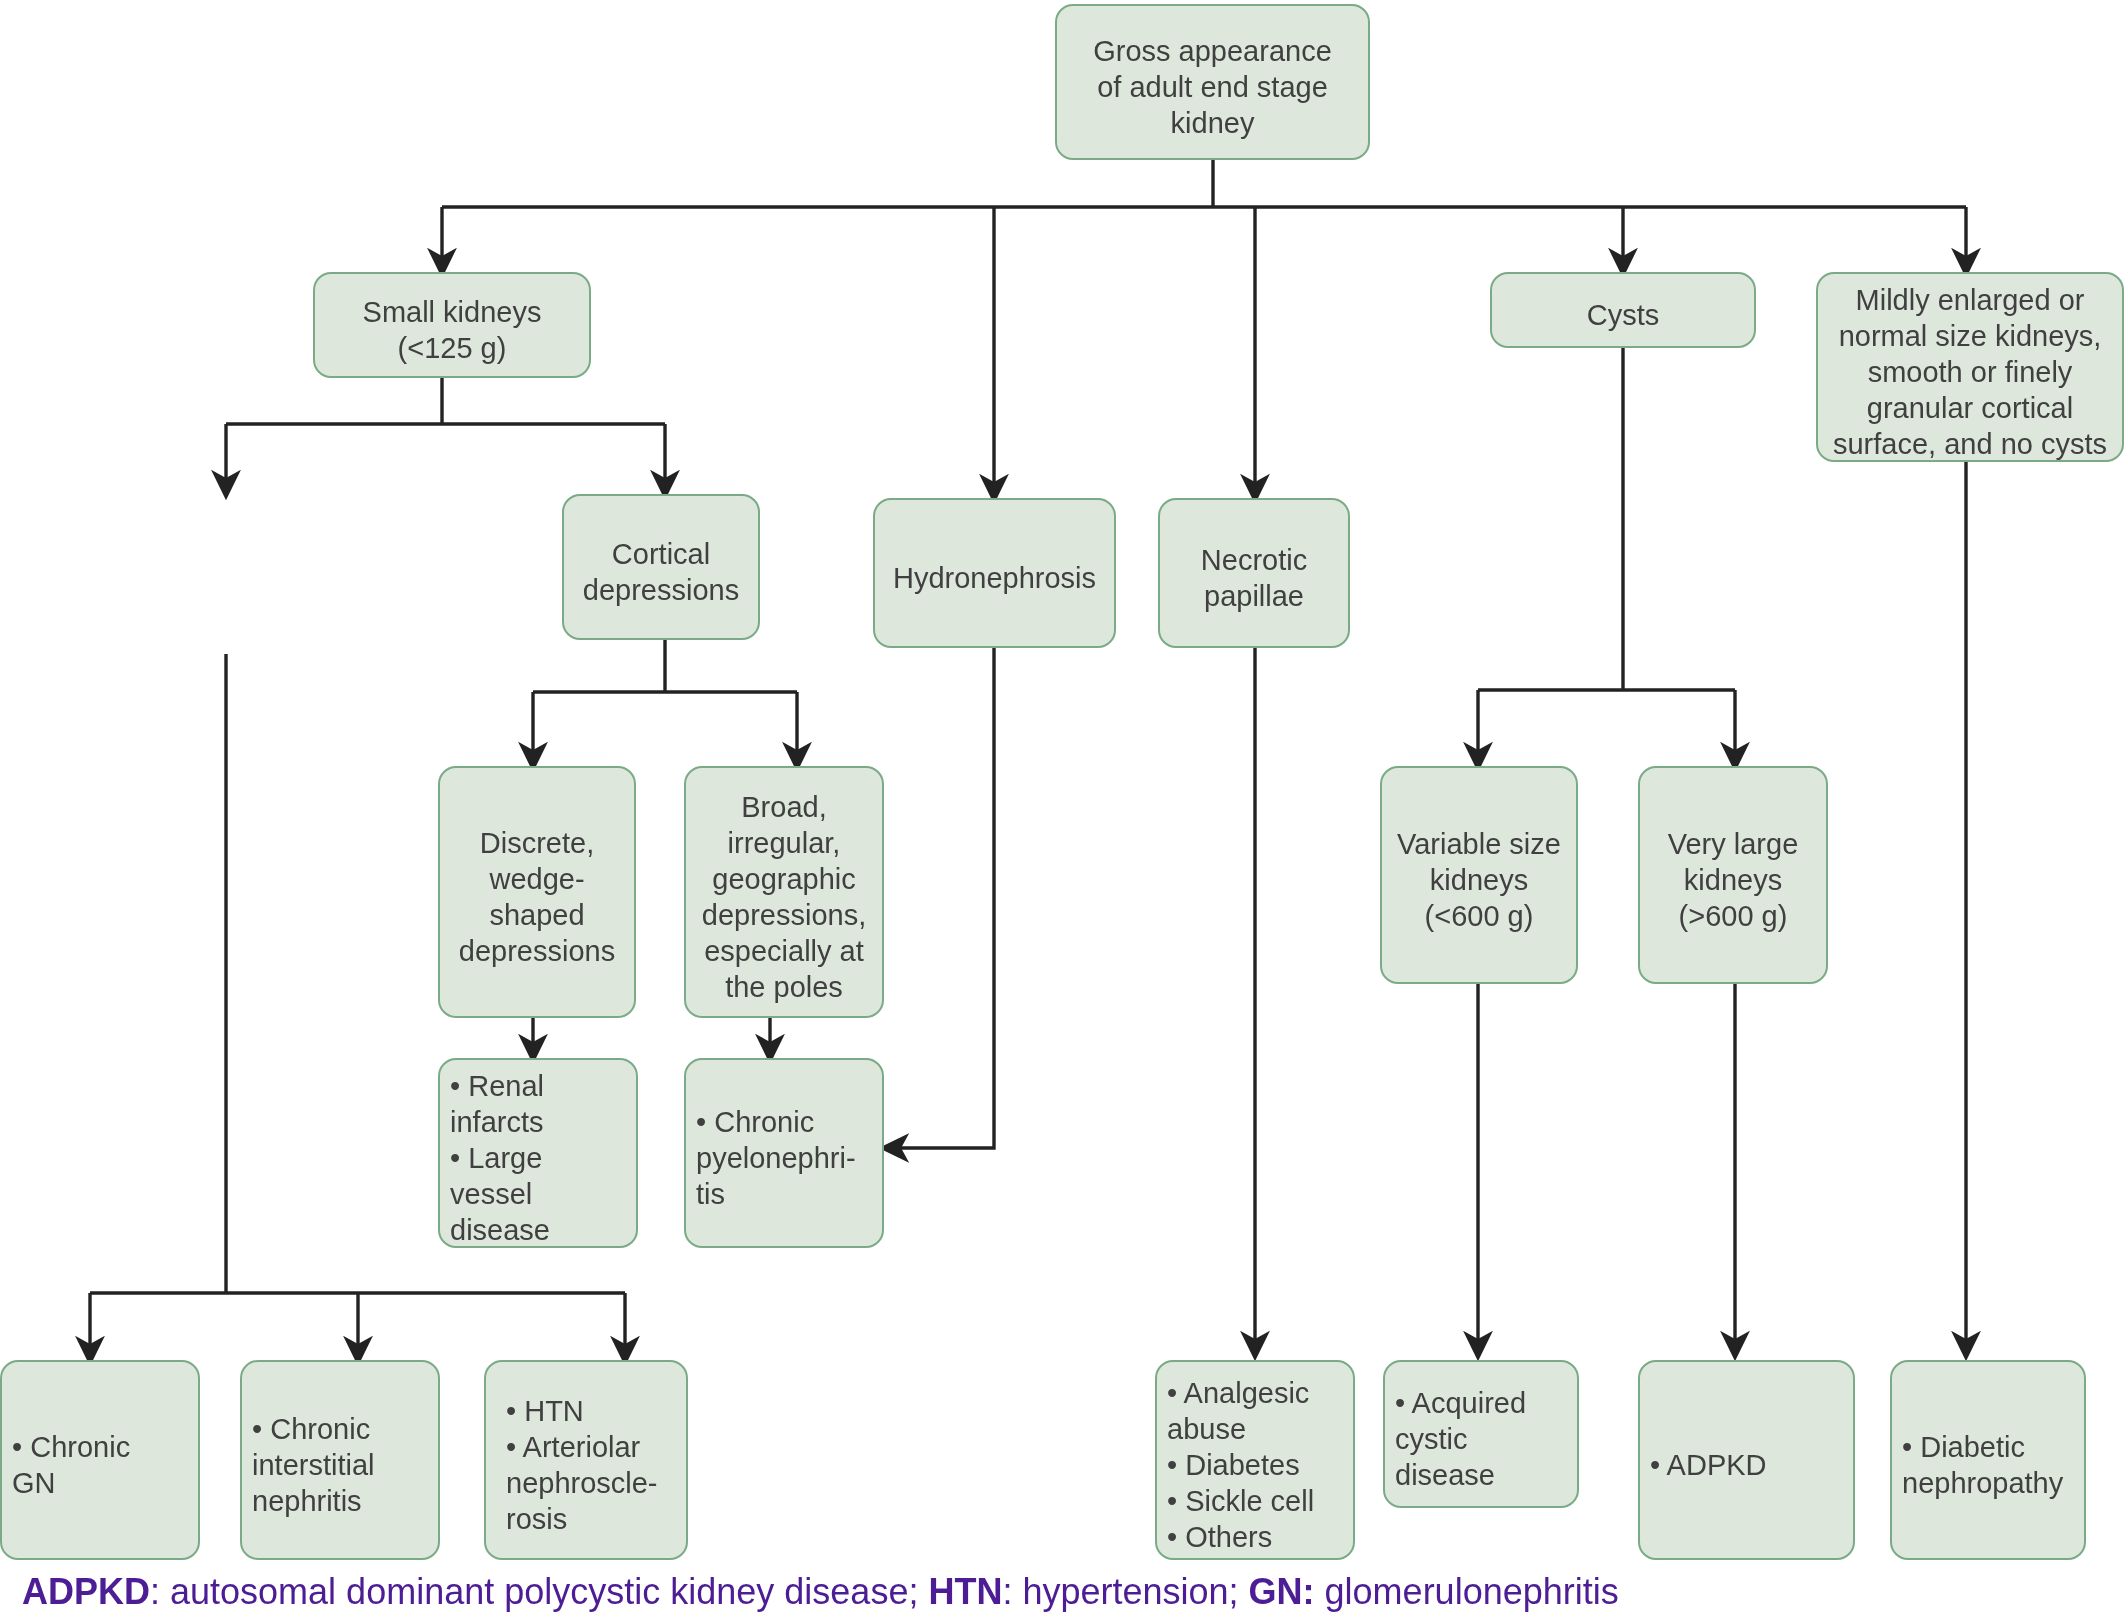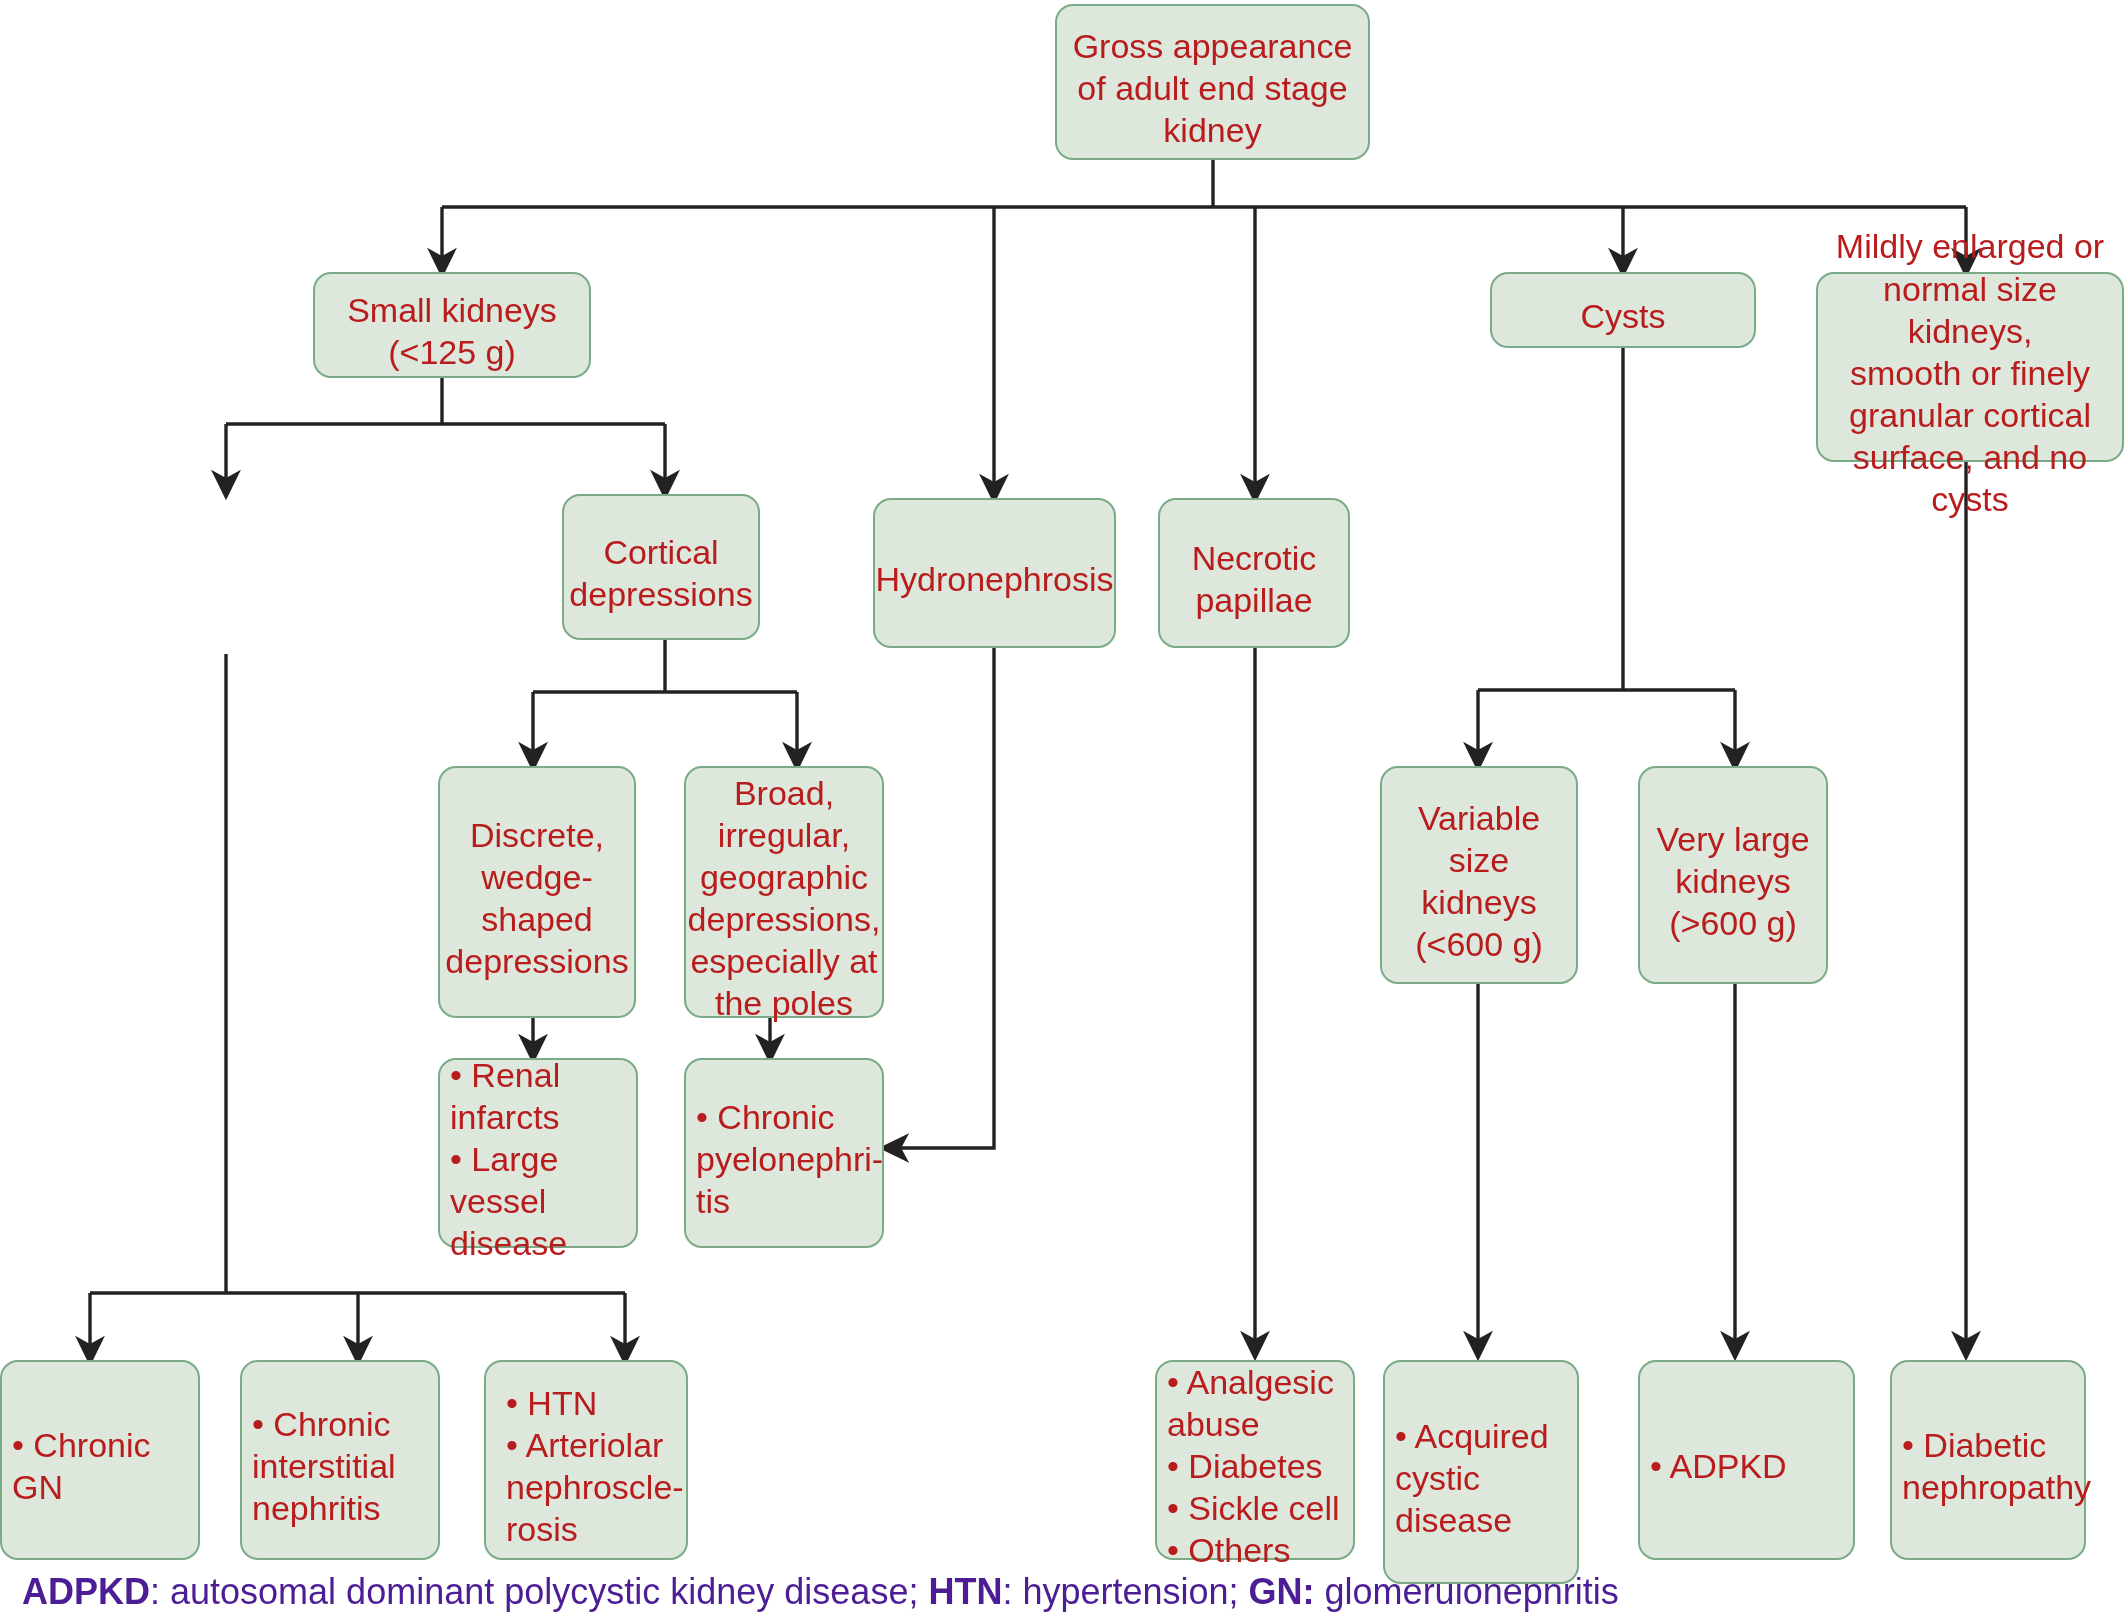--- a/index.html
+++ b/index.html
@@ -32,25 +32,25 @@
     background: #dde7dc;
     border: 2px solid #7aab86;
     border-radius: 18px;
     display: flex;
     align-items: center;
     justify-content: center;
     padding: 6px 10px;
     z-index: 2;
   }
   .node .label {
-    font-size: 34px;
+    font-size: 29px;
     line-height: 1.24;
     text-align: center;
     white-space: pre-line;
-    color: #b91c1c;
+    color: #404040;
     margin-top: 12px;
   }
   .node.bullets {
     justify-content: flex-start;
   }
   .node.bullets .label {
     text-align: left;
     white-space: pre-line;
   }
   .footnote {
@@ -225,21 +225,21 @@
   </div>
 
   <div class="node bullets" style="left:1155px; top:1360px; width:200px; height:200px;">
     <span class="label">• Analgesic
    abuse
 • Diabetes
 • Sickle cell
 • Others</span>
   </div>
 
-  <div class="node bullets" style="left:1383px; top:1360px; width:196px; height:224px;">
+  <div class="node bullets" style="left:1383px; top:1360px; width:196px; height:148px;">
     <span class="label">• Acquired
    cystic
    disease</span>
   </div>
 
   <div class="node bullets" style="left:1638px; top:1360px; width:217px; height:200px;">
     <span class="label">• ADPKD</span>
   </div>
 
   <div class="node bullets" style="left:1890px; top:1360px; width:196px; height:200px;">

